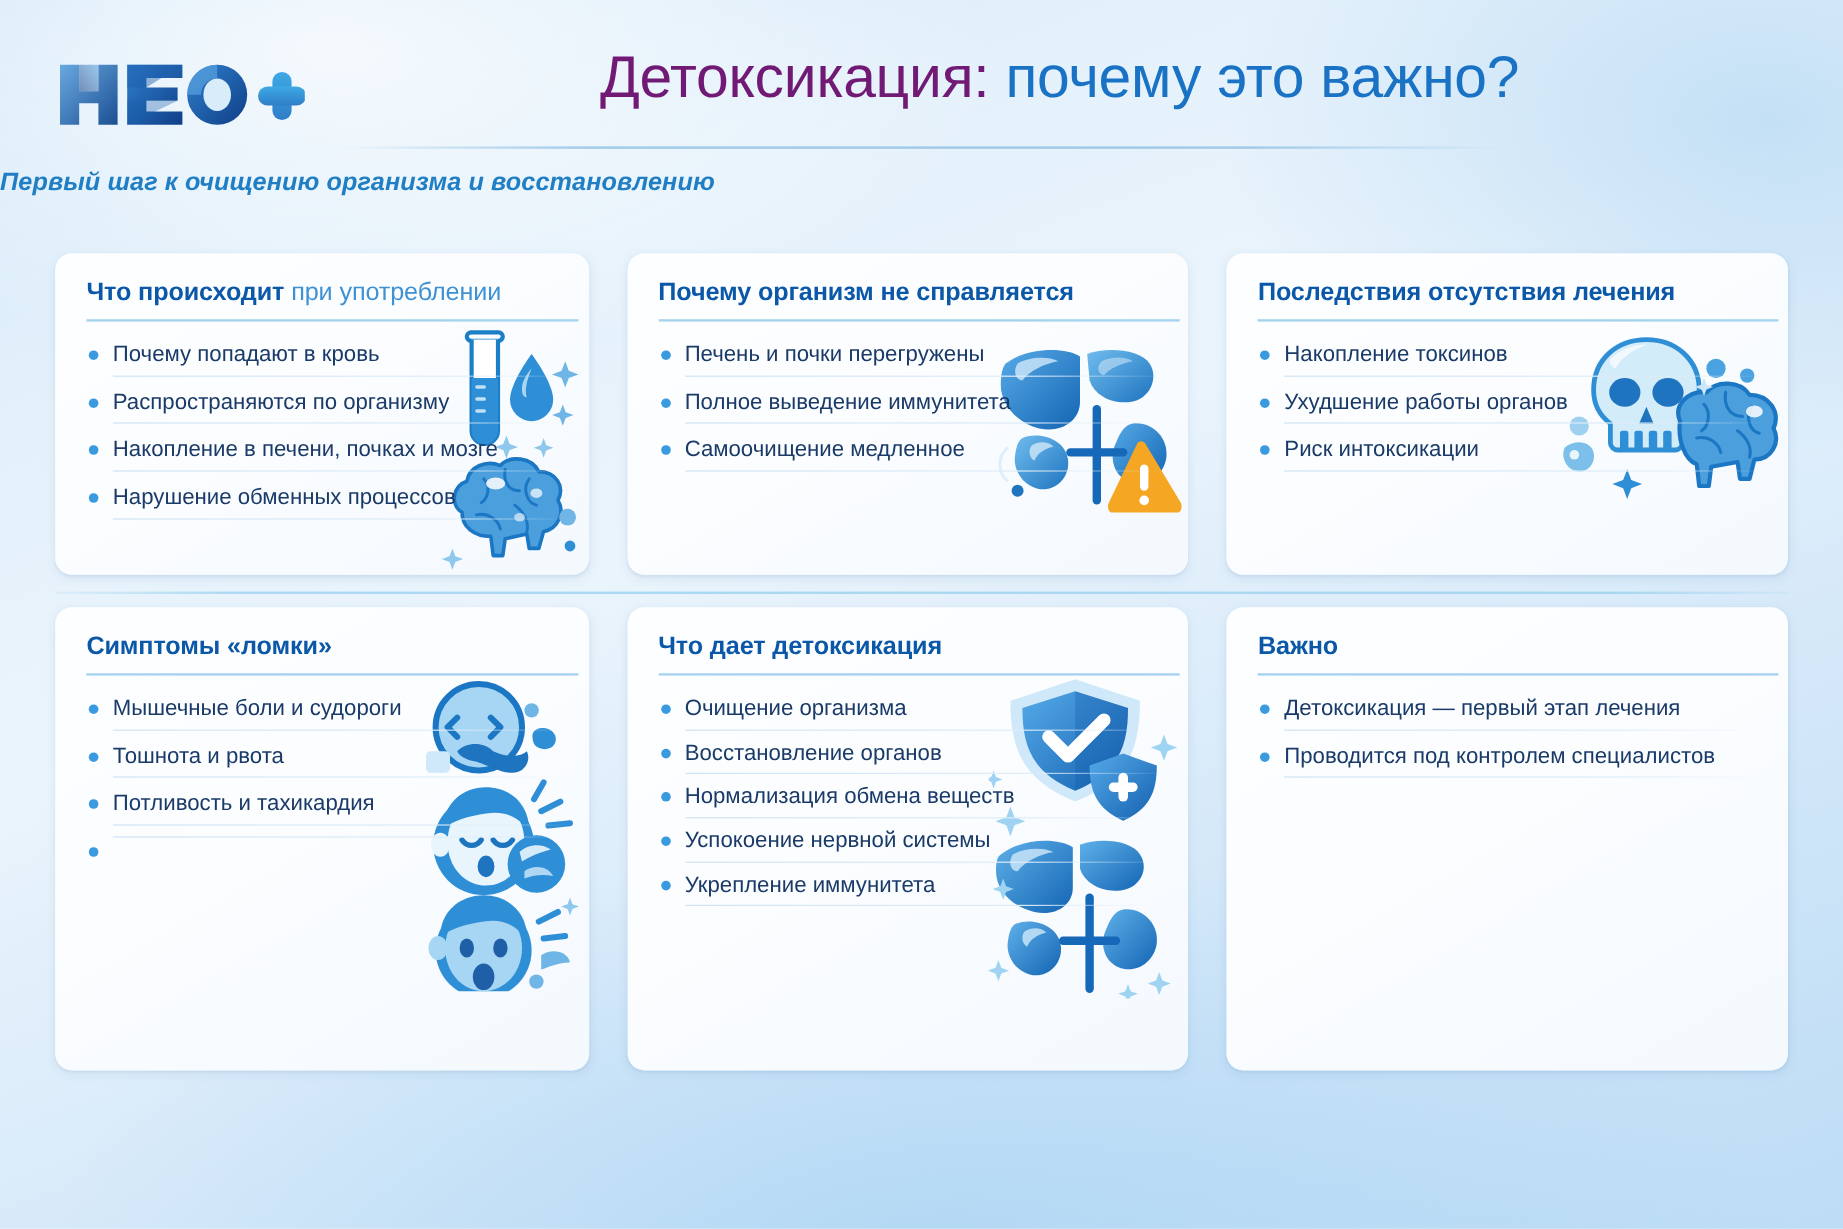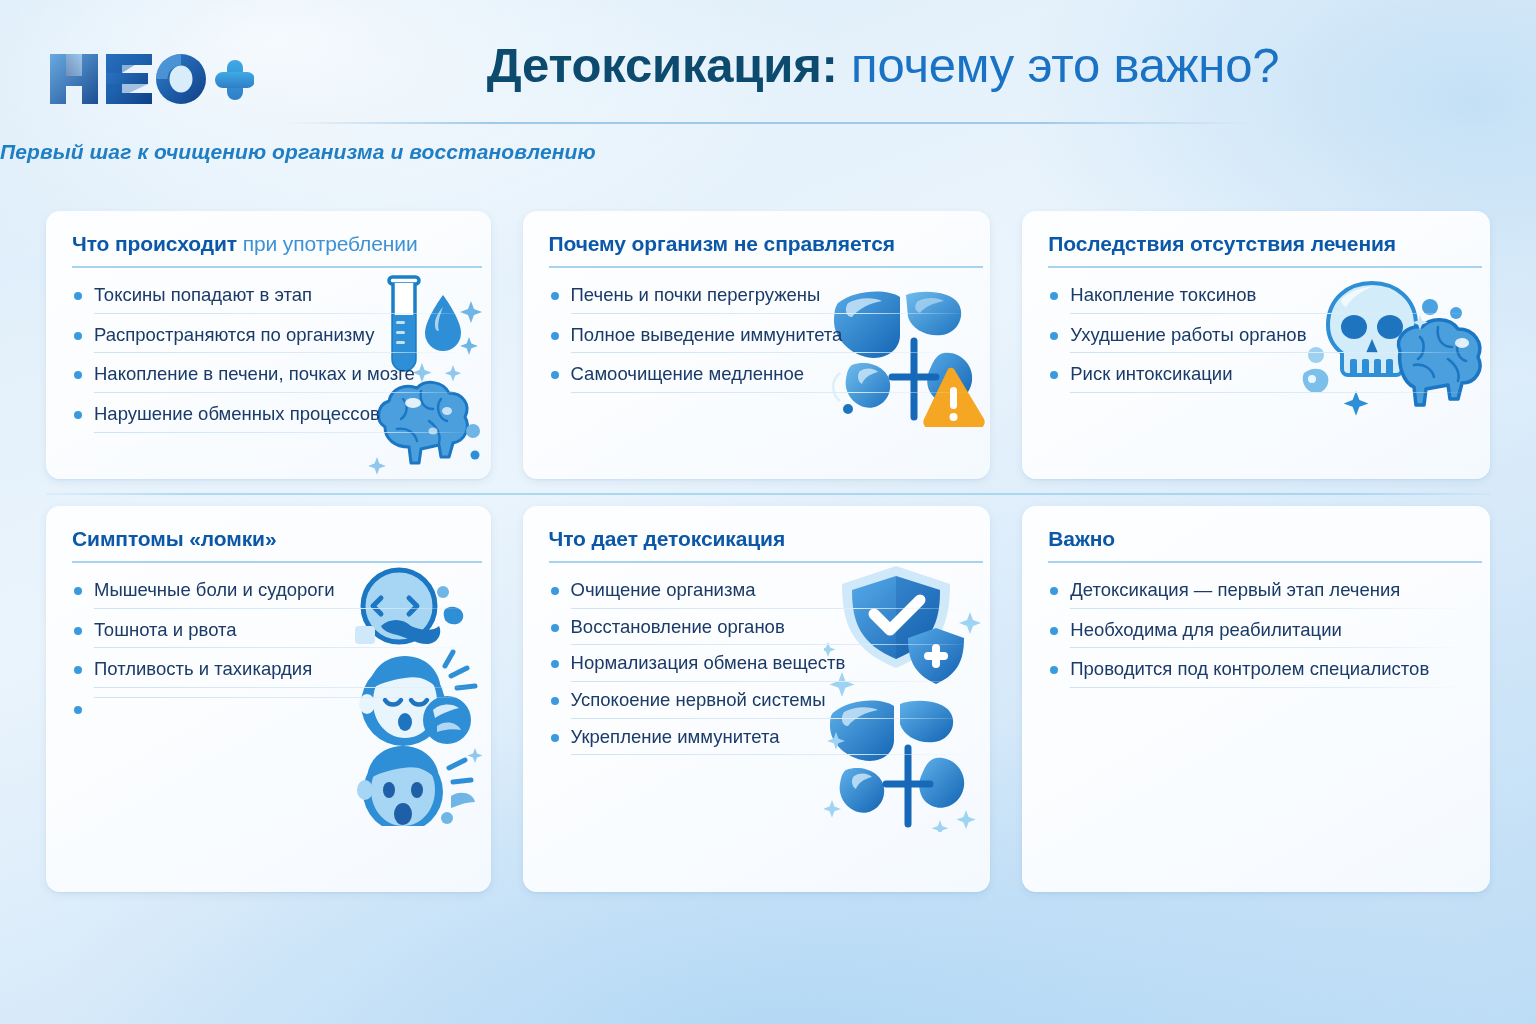--- a/index.html
+++ b/index.html
@@ -46,22 +46,22 @@
     text-align: center;
   }
   .main-title {
     font-size: 49px;
     line-height: 1.06;
     letter-spacing: -0.2px;
     white-space: nowrap;
     font-family: "Liberation Sans", "DejaVu Sans", sans-serif;
   }
   .main-title .strong {
-    font-weight: 700;
-    color: #0c4a6e;
+    font-weight: 400;
+    color: #701a75;
   }
   .main-title .light {
     font-weight: 400;
     color: #1a72c4;
     text-align: right;
   }
   .title-rule {
     position: absolute;
     left: 282px;
     right: 282px;
@@ -308,21 +308,21 @@
           <ellipse cx="50" cy="32" rx="8" ry="5" fill="#ffffff" opacity="0.85"></ellipse>
           <ellipse cx="84" cy="40" rx="5" ry="4" fill="#ffffff" opacity="0.7"></ellipse>
           <ellipse cx="70" cy="60" rx="4.5" ry="3.5" fill="#ffffff" opacity="0.6"></ellipse>
           <circle cx="110" cy="60" r="7" fill="#6fb5e6"></circle>
           <circle cx="112" cy="84" r="4.5" fill="#2f8fd6"></circle>
           <path d="M14,86 l2.4,6.5 6.5,2.4 -6.5,2.4 -2.4,6.5 -2.4,-6.5 -6.5,-2.4 6.5,-2.4 Z" fill="#8fc8ec"></path>
         </svg>
       </div>
 
       <ul class="bullets">
-        <li><span class="dot"></span><span class="btext">Токсины попадают в этап</span><span class="uline"></span></li>
+        <li><span class="dot"></span><span class="btext">Почему попадают в кровь</span><span class="uline"></span></li>
         <li><span class="dot"></span><span class="btext">Распространяются по организму</span><span class="uline"></span></li>
         <li><span class="dot"></span><span class="btext">Накопление в печени, почках и мозге</span><span class="uline"></span></li>
         <li><span class="dot"></span><span class="btext">Нарушение обменных процессов</span><span class="uline"></span></li>
       </ul>
     </div>
 
     <div class="card c2">
       <div class="card-title">
         <span>Почему организм не справляется</span><span class="soft"></span>
       </div>
@@ -562,18 +562,17 @@
     </div>
 
     <div class="card c3">
       <div class="card-title">
         <span>Важно</span><span class="soft"></span>
       </div>
       <div class="card-title-rule"></div>
 
       <ul class="bullets">
         <li><span class="dot"></span><span class="btext">Детоксикация — первый этап лечения</span><span class="uline"></span></li>
-        <li><span class="dot"></span><span class="btext">Необходима для реабилитации</span><span class="uline"></span></li>
         <li><span class="dot"></span><span class="btext">Проводится под контролем специалистов</span><span class="uline"></span></li>
       </ul>
     </div>
   </div>
 </div>
 
 </body></html>

